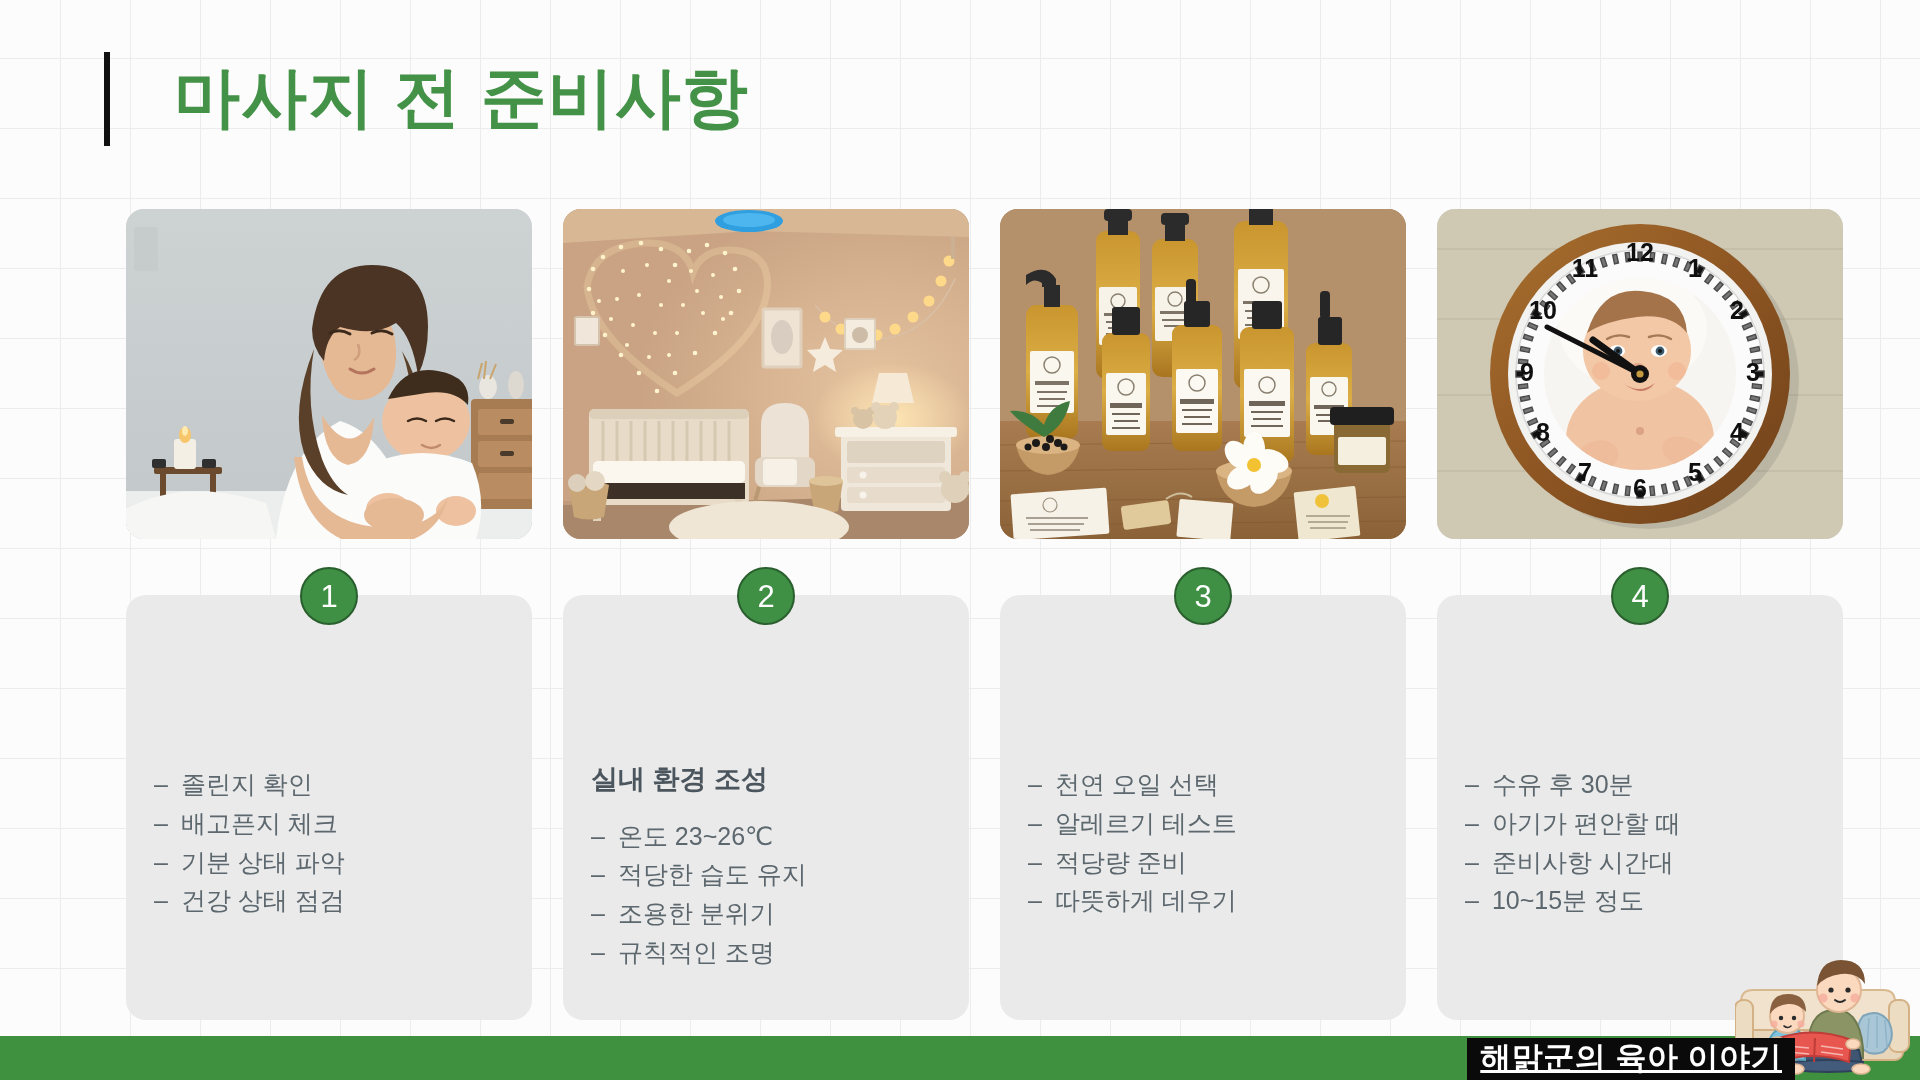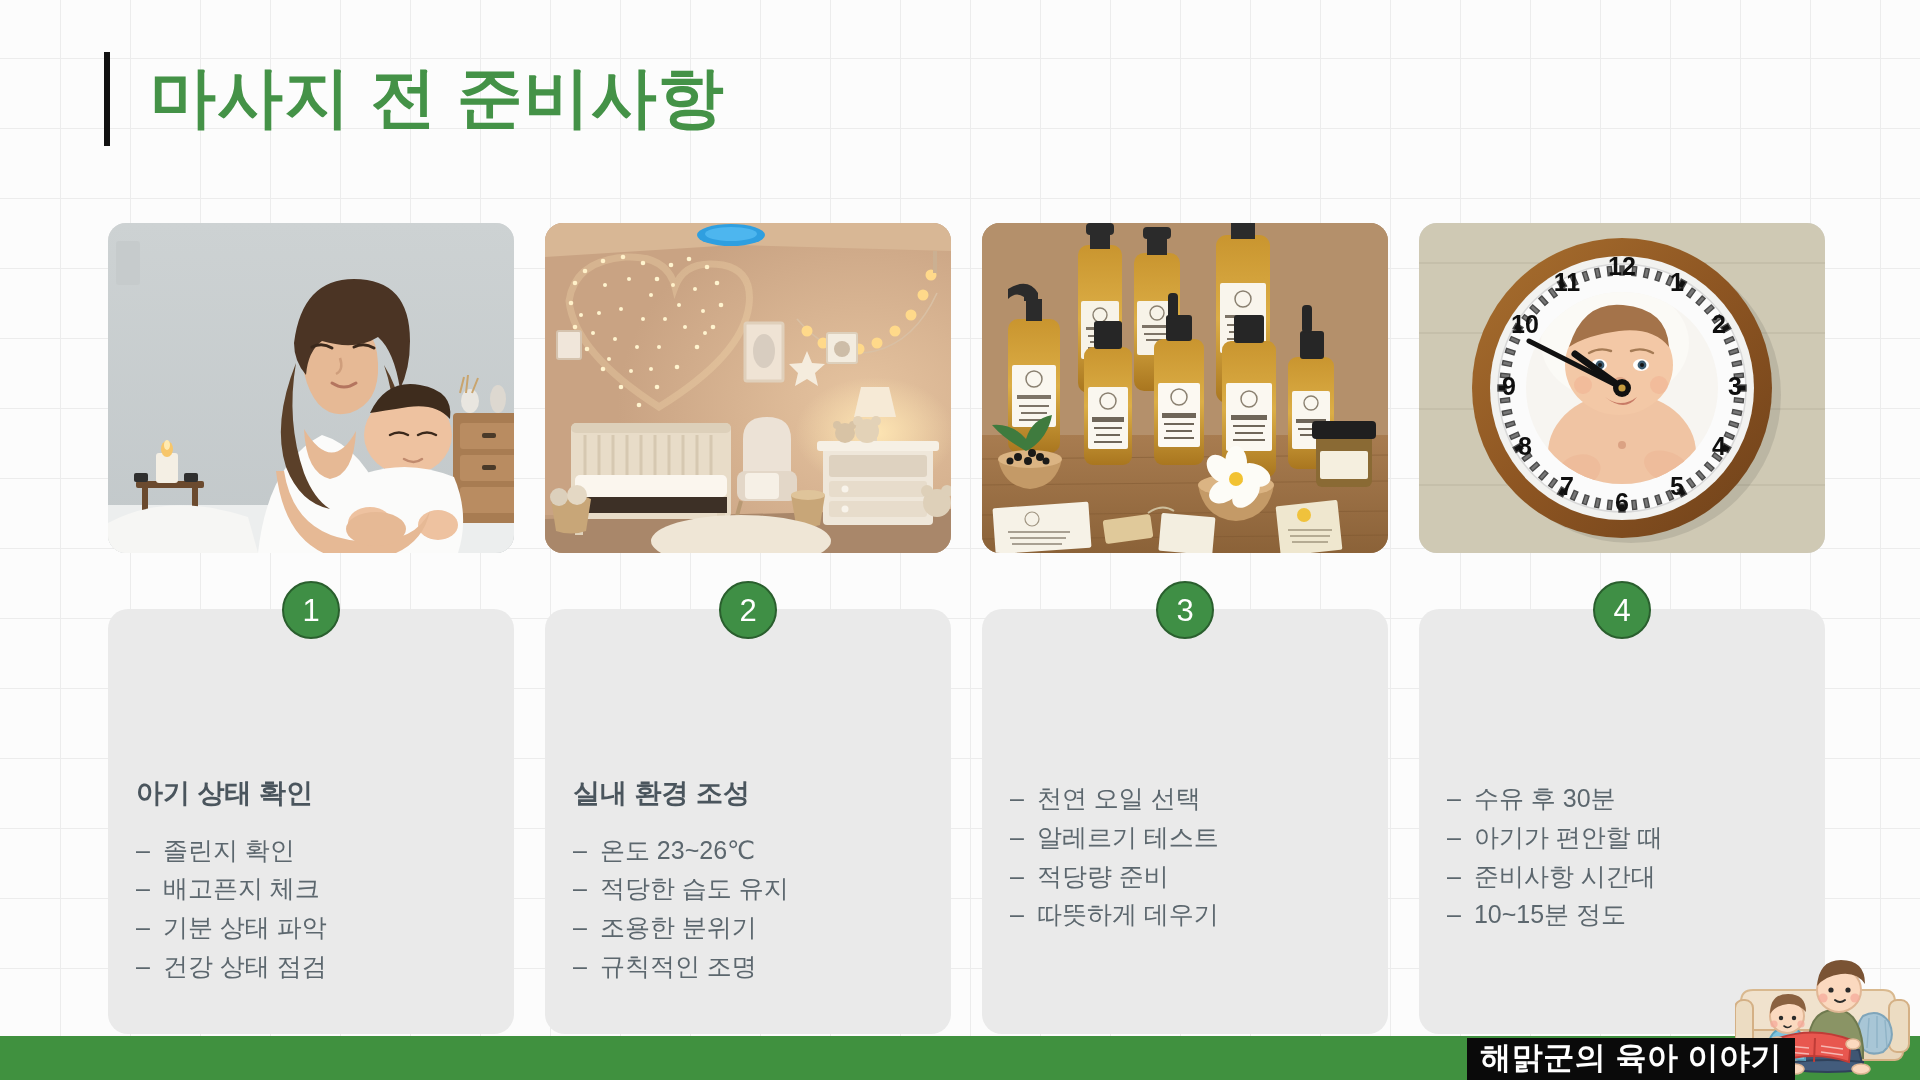--- a/index.html
+++ b/index.html
@@ -18,31 +18,31 @@
       linear-gradient(to right, #ececec 1.5px, transparent 1.5px),
       linear-gradient(to bottom, #ececec 1.5px, transparent 1.5px);
     background-size:70px 70px;
     background-position:-10px -12px;
   }
   #slide{ position:absolute; inset:0; }
 
   
   #title-block{
     position:absolute; left:104px; top:52px;
-    display:flex; align-items:center; gap:40px;
+    display:flex; align-items:center; gap:64px;
   }
   #title-rule{ width:6px; height:94px; background:#111; }
   #page-title{
     font-size:66px; font-weight:700; color:#449247;
     letter-spacing:1px; line-height:1; white-space:nowrap;
     transform:translateY(-2px);
   }
 
   
-  .column{ position:absolute; top:223px; width:406px; }
+  .column{ position:absolute; top:209px; width:406px;margin-left:18px; }
   .col-0{ left:108px; } .col-1{ left:545px; }
   .col-2{ left:982px; } .col-3{ left:1419px; }
 
   
   .photo{
     position:relative; width:406px; height:330px;
     border-radius:18px; overflow:hidden;
     background:#ddd;
   }
   .photo svg{ display:block; width:100%; height:100%; }
@@ -81,21 +81,21 @@
     position:absolute; left:0; bottom:0; width:1920px; height:44px;
     background:#40913f; z-index:3;
   }
   #brand-plate{
     position:absolute; right:125px; bottom:-2px;
     background:#0a0a0a; padding:4px 13px 7px 13px;
     z-index:6;
   }
   #brand-text{
     color:#fff; font-size:31px; font-weight:700;
-    letter-spacing:0.5px; line-height:1.05; white-space:nowrap;
+    letter-spacing:0.5px; line-height:1.05; white-space:nowrap;text-decoration:underline;
   }
   #footer-illustration{
     position:absolute; right:10px; bottom:2px;
     width:175px; height:140px; z-index:5;
   }
   #footer-illustration svg{ display:block; width:100%; height:100%; }
 </style>
 </head>
 <body>
 
@@ -162,21 +162,20 @@
         <path d="M258 250 q44 -14 88 4 q16 38 4 76 l-100 0 q-8 -50 8 -80z" fill="#fbfbfa"></path>
         <ellipse cx="262" cy="300" rx="22" ry="16" fill="#eec2a0"></ellipse>
         <ellipse cx="330" cy="302" rx="20" ry="15" fill="#eec2a0"></ellipse>
 
         <path d="M176 248 q10 64 74 70 q56 4 72 -30 q-10 46 -70 50 q-74 -2 -84 -90z" fill="#e6b995"></path>
         <ellipse cx="268" cy="306" rx="30" ry="17" fill="#e6b995"></ellipse>
       </svg>
     </div>
     <div class="badge">1</div>
     <div class="card">
-      <div class="card-title">아기 상태 확인</div>
       <ul class="bullets">
         <li>
             <span class="dash">–</span>
             <span>졸린지 확인</span>
           </li>
         <li>
             <span class="dash">–</span>
             <span>배고픈지 체크</span>
           </li>
         <li>

